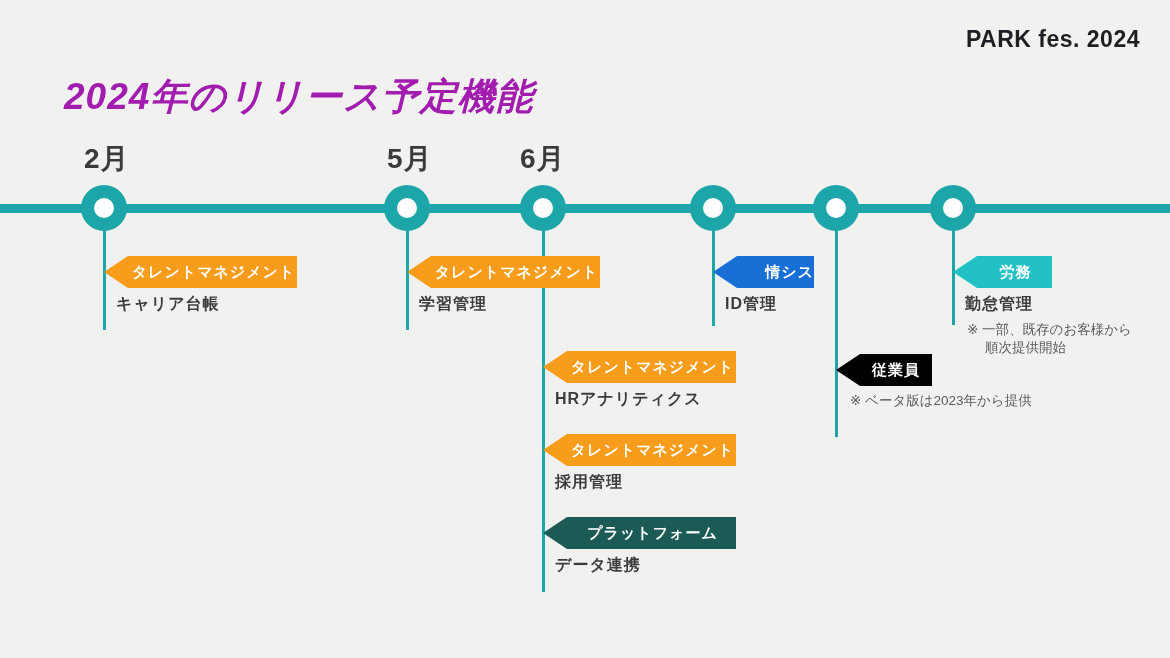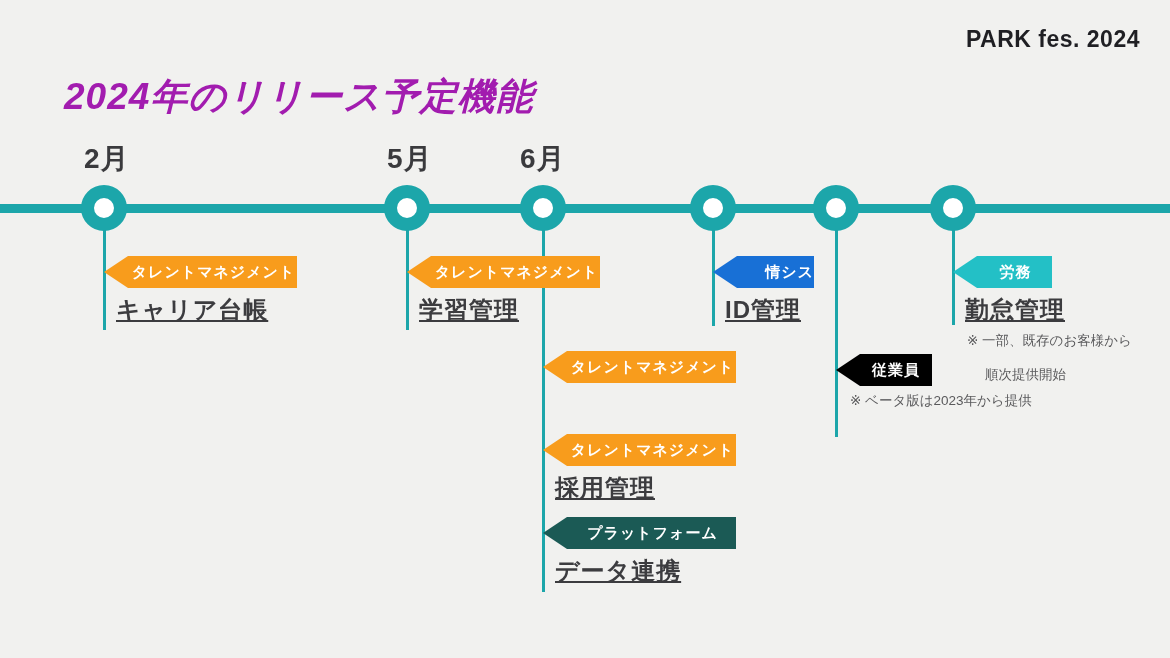--- a/index.html
+++ b/index.html
@@ -75,36 +75,35 @@
     padding-left: 26px;
     clip-path: polygon(0 50%, 24px 0, 100% 0, 100% 100%, 24px 100%);
     color: #FFFFFF;
     font-size: 15px;
     font-weight: 700;
     letter-spacing: 1px;
   }
   .feature {
     margin-top: 6px;
     margin-left: 12px;
-    font-size: 24px;
+    font-size: 16px;
     font-weight: 700;
     color: #3C3C3F;
     letter-spacing: 1px;
     white-space: nowrap;
-    text-decoration: underline;
   }
   .note {
     margin-top: 6px;
     margin-left: 14px;
     font-size: 13.5px;
     line-height: 18px;
     color: #5A5A5C;
     white-space: nowrap;
   }
-  .note .indent { padding-left: 18px; display: block; margin-top: 16px; }
+  .note .indent { padding-left: 18px; display: block; }
   .w-large { width: 193px; }
   .w-s101  { width: 101px; }
   .w-s96   { width: 96px; }
   .w-s99   { width: 99px; }
 </style>
 </head>
 <body>
 
 <div class="page">
 
@@ -142,20 +141,21 @@
     <div class="tag w-large" style="background: rgb(248, 156, 28);">
       <span>タレントマネジメント</span>
     </div>
     <div class="feature">学習管理</div>
   </div>
 
   <div class="entry" style="left:543px;top:351px">
     <div class="tag w-large" style="background: rgb(248, 156, 28);">
       <span>タレントマネジメント</span>
     </div>
+    <div class="feature">HRアナリティクス</div>
   </div>
 
   <div class="entry" style="left:543px;top:434px">
     <div class="tag w-large" style="background: rgb(248, 156, 28);">
       <span>タレントマネジメント</span>
     </div>
     <div class="feature">採用管理</div>
   </div>
 
   <div class="entry" style="left:543px;top:517px">

